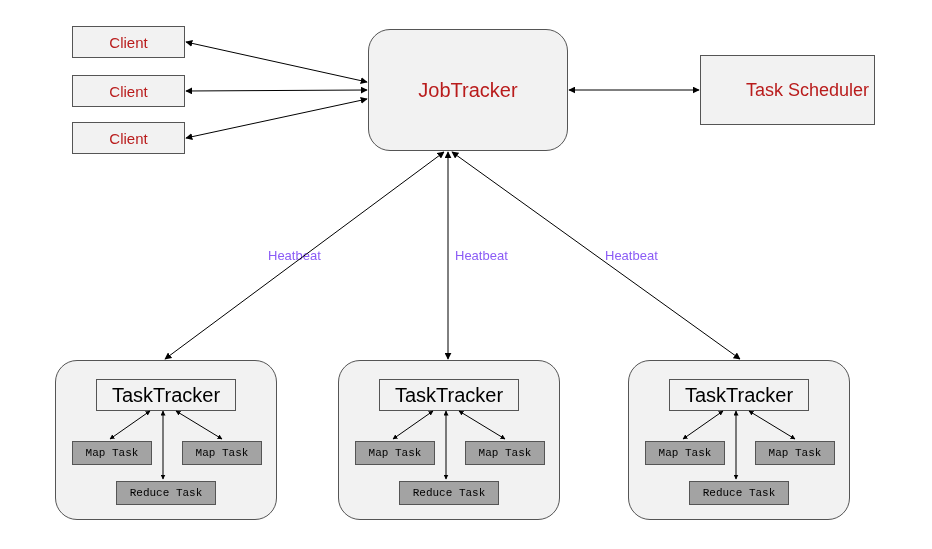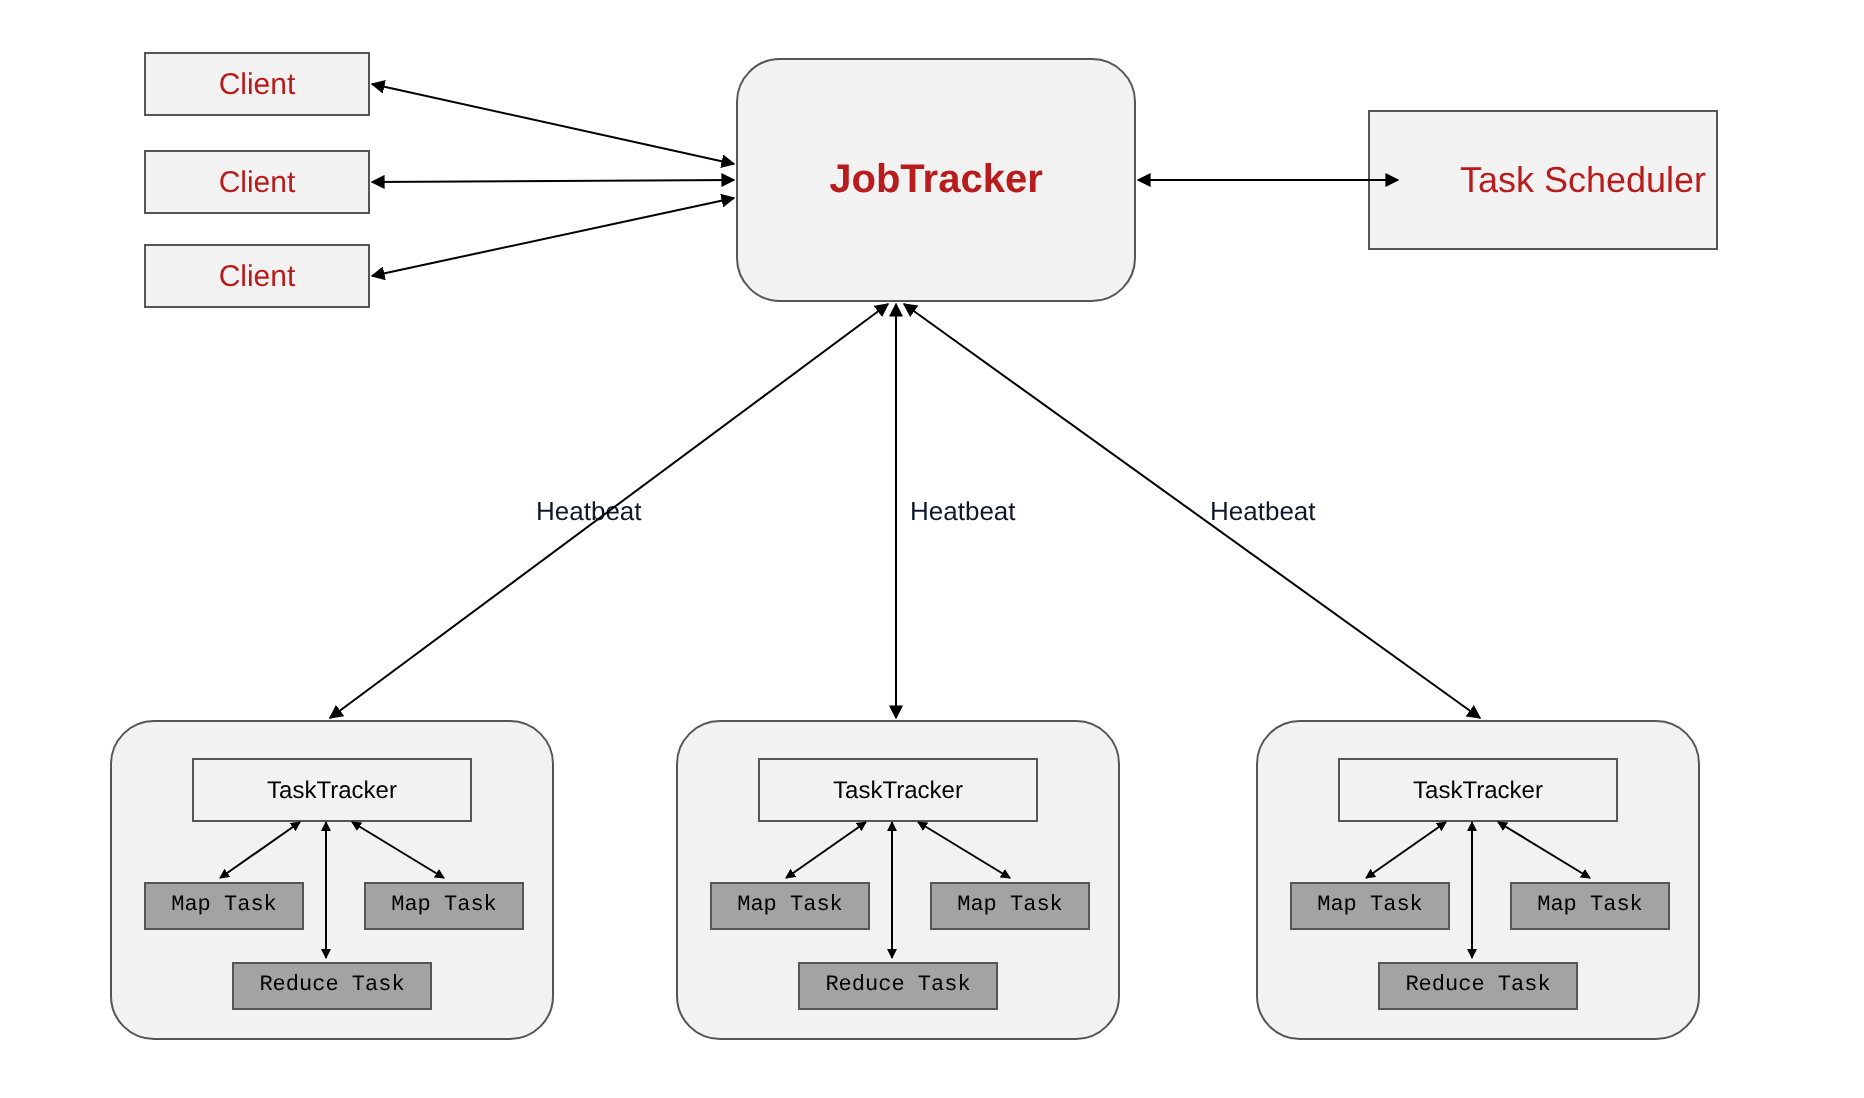--- a/index.html
+++ b/index.html
@@ -24,58 +24,57 @@
   }
   .small-box {
     font-size: 15px;
   }
   .round-box {
     border-radius: 18px;
   }
   .jobtracker {
     font-size: 20px;
     border-radius: 22px;
-    font-weight: bold;
   }
   .scheduler {
     font-size: 18px;
   }
   .tt-panel {
     position: absolute;
     background: #f2f2f2;
     border: 1px solid #555;
     border-radius: 22px;
     box-sizing: border-box;
   }
   .tt-title {
     position: absolute;
     background: #f2f2f2;
     border: 1px solid #555;
-    font-size: 12px;
+    font-size: 20px;
     display: flex;
     align-items: center;
     justify-content: center;
     box-sizing: border-box;
     text-align: center;
   }
   .tt-task {
     position: absolute;
     background: #a3a3a3;
     border: 1px solid #555;
     font-family: "Courier New", monospace;
     font-size: 11px;
     display: flex;
     align-items: center;
     justify-content: center;
     box-sizing: border-box;
   }
   .edge-label {
     position: absolute;
     font-size: 13px;
-    color: #0f172a;
+    color: #8b5cf6;
     background: transparent;
   }
   svg.overlay {
     position: absolute;
     left: 0; top: 0;
     width: 932px;
     height: 549px;
     pointer-events: none;
   }
 </style>
@@ -89,21 +88,21 @@
   <span>Client</span>
 </div>
 <div class="box small-box" style="left:72px; top:122px; width:113px; height:32px;">
   <span>Client</span>
 </div>
 
 <div class="box jobtracker round-box" style="left:368px; top:29px; width:200px; height:122px;">
   <span>JobTracker</span>
 </div>
 
-<div class="box scheduler" style="left:684px; top:55px; width:175px; height:70px;padding-left:40px;">
+<div class="box scheduler" style="left:700px; top:55px; width:175px; height:70px;padding-left:40px;">
   <span>Task Scheduler</span>
 </div>
 
 <div class="edge-label" style="left:268px; top:248px;">Heatbeat</div>
 <div class="edge-label" style="left:455px; top:248px;">Heatbeat</div>
 <div class="edge-label" style="left:605px; top:248px;">Heatbeat</div>
 
 <div class="tt-panel" style="left:55px; top:360px; width:222px; height:160px;">
   <div class="tt-title" style="left:40px; top:18px; width:140px; height:32px;">
     <span>TaskTracker</span>

